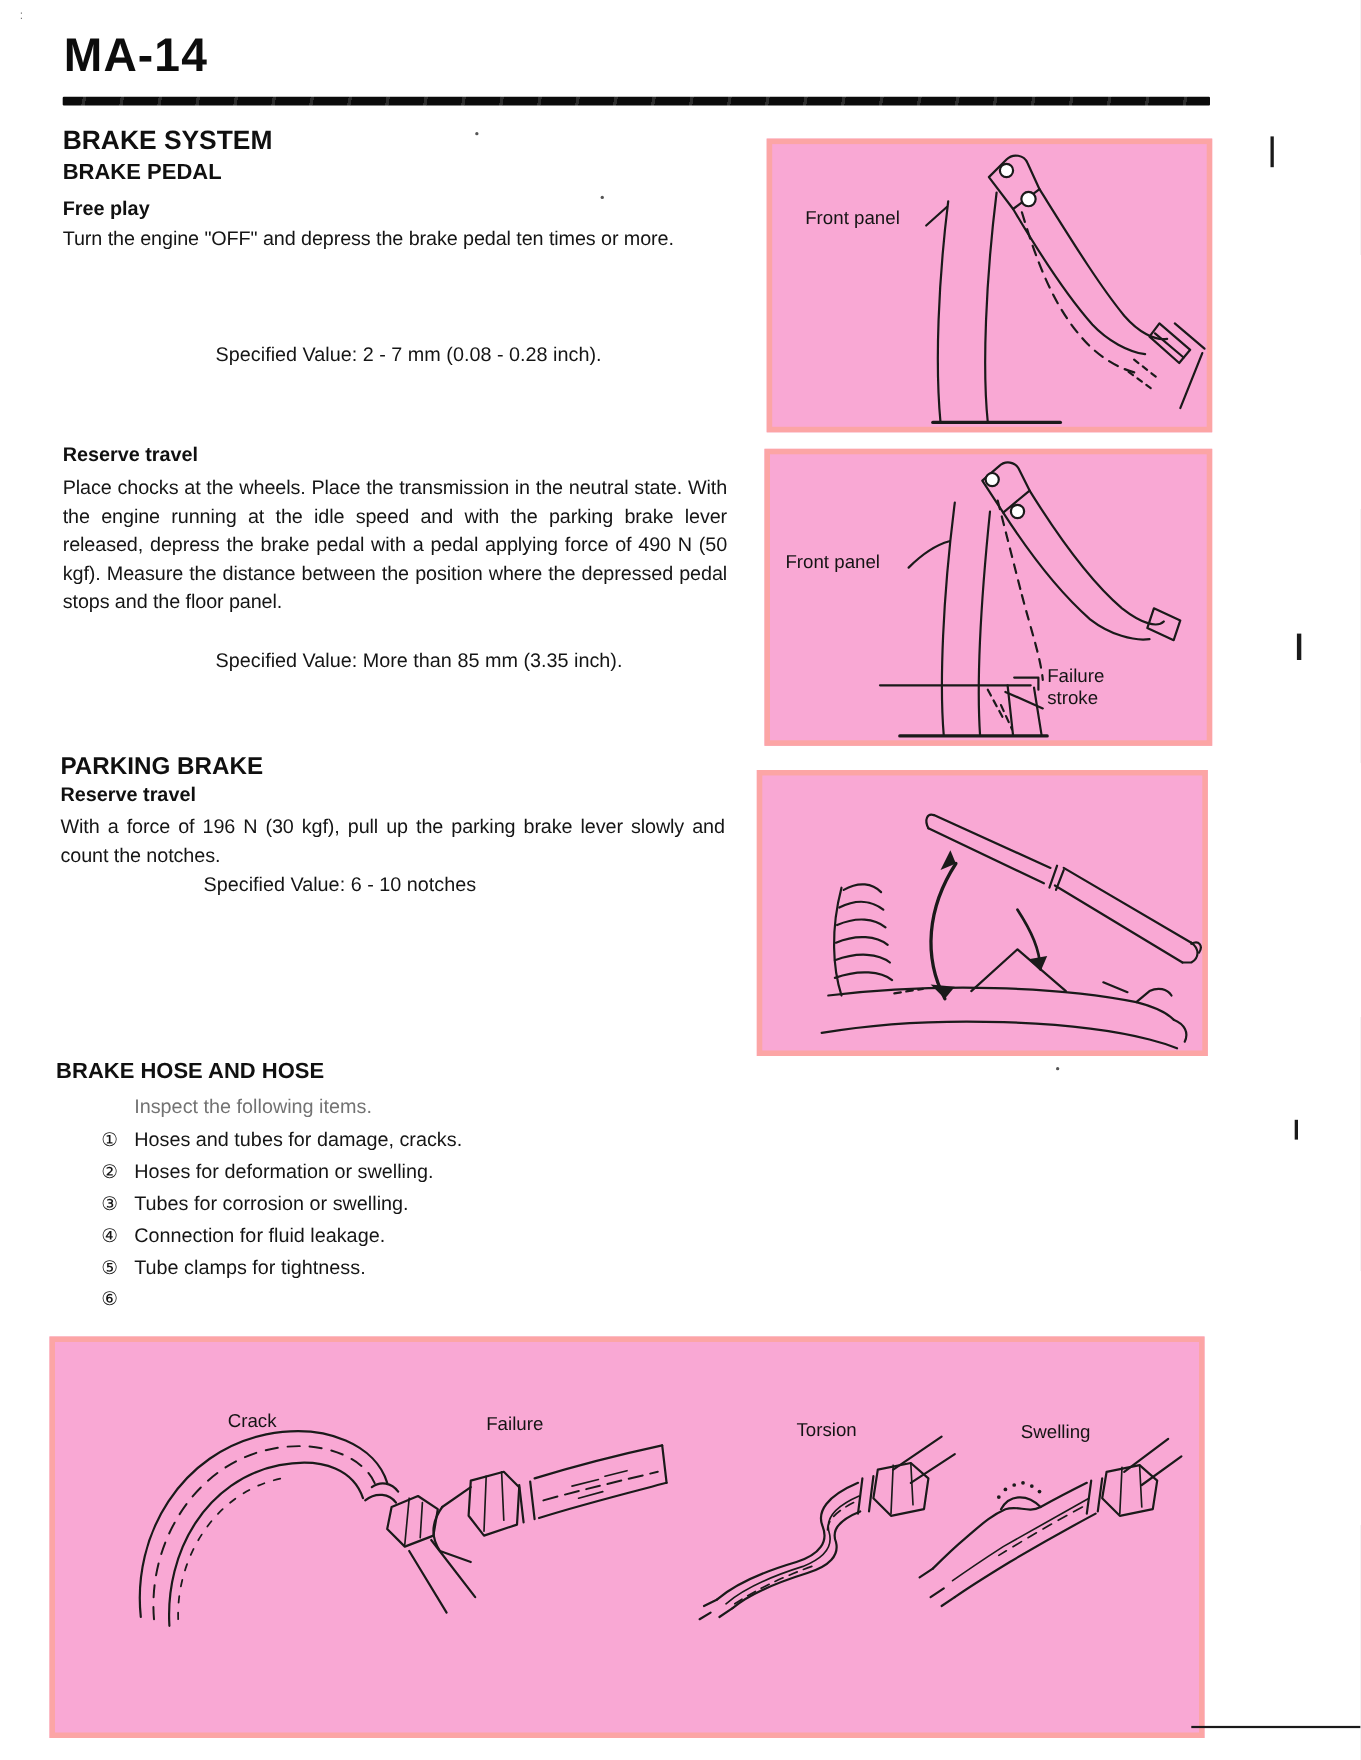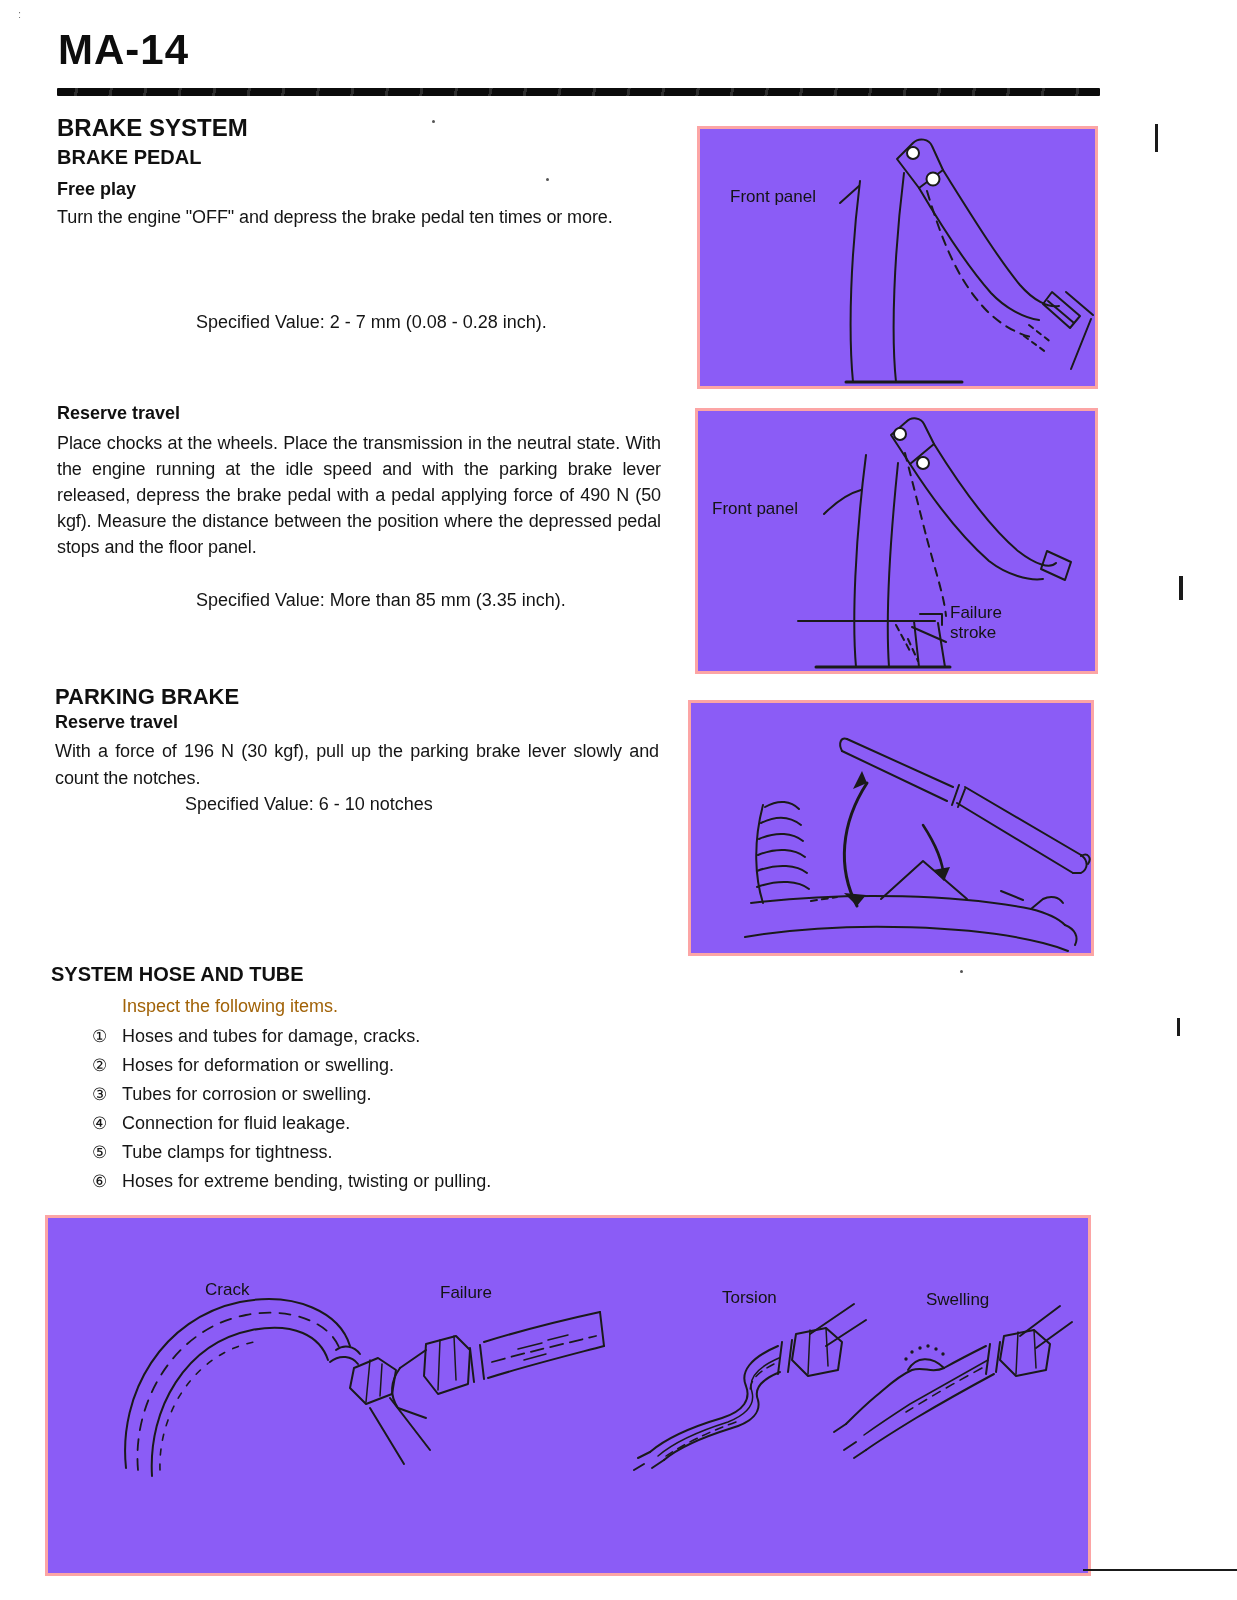--- a/index.html
+++ b/index.html
@@ -19,27 +19,27 @@
     border-radius:1px;
   }
   .h1{font-size:24px;font-weight:800;color:#101010;}
   .h2{font-size:20px;font-weight:800;color:#101010;}
   .h3{font-size:18px;font-weight:700;color:#101010;}
   .body-text{
     font-size:18px;line-height:27px;width:604px;text-align:justify;color:#151515;
     letter-spacing:-0.1px;
   }
   .spec{font-size:18px;color:#151515;white-space:nowrap;}
-  .figure-box{border:3px solid #fca5a5;background:#8b5cf6;}
+  .figure-box{border:5px solid #fca5a5;background:#f9a8d4;}
   .fig-label{position:absolute;font-size:17px;color:#141414;}
   .hose-label{position:absolute;font-size:17px;color:#141414;}
   .hose-list{font-size:18px;line-height:28px;color:#151515;}
   .hose-item{display:flex;align-items:baseline;}
   .hose-item .marker{width:30px;font-size:17px;flex:none;}
-  .intro-line{font-size:18px;color:#a16207;}
+  .intro-line{font-size:18px;color:#737373;}
   .footer{left:4px;top:1571px;font-family:"Liberation Serif", serif;font-size:17px;color:#3a3a3a;}
   .footer a{color:#1414cc;text-decoration:underline;font-weight:600;}
   .artifact{color:#777;font-size:11px;}
   .tickmark{background:#1a1a1a;}
   svg{display:block;}
   .dot{position:absolute;width:3px;height:3px;background:#555;border-radius:50%;}
 </style>
 </head>
 <body>
 
@@ -64,21 +64,21 @@
 
   <div class="abs h3" style="left:57px;top:403px;">Reserve travel</div>
   <div class="abs body-text" style="left:57px;top:430px;line-height:26px;">Place chocks at the wheels. Place the transmission in the neutral state. With the engine running at the idle speed and with the parking brake lever released, depress the brake pedal with a pedal applying force of 490 N (50 kgf). Measure the distance between the position where the depressed pedal stops and the floor panel.</div>
   <div class="abs spec" style="left:196px;top:590px;">Specified Value: More than 85 mm (3.35 inch).</div>
 
   <div class="abs h1" style="left:55px;top:684px;font-size:22px;">PARKING BRAKE</div>
   <div class="abs h3" style="left:55px;top:712px;">Reserve travel</div>
   <div class="abs body-text" style="left:55px;top:738px;">With a force of 196 N (30 kgf), pull up the parking brake lever slowly and count the notches.</div>
   <div class="abs spec" style="left:185px;top:794px;">Specified Value: 6 - 10 notches</div>
 
-  <div class="abs h2" style="left:51px;top:963px;">SYSTEM HOSE AND TUBE</div>
+  <div class="abs h2" style="left:51px;top:963px;">BRAKE HOSE AND HOSE</div>
   <div class="abs intro-line" style="left:122px;top:996px;">Inspect the following items.</div>
   <div class="abs hose-list" style="left:92px;top:1022px;">
     <div class="hose-item">
       <span class="marker">①</span>
       <span>Hoses and tubes for damage, cracks.</span>
     </div>
     <div class="hose-item">
       <span class="marker">②</span>
       <span>Hoses for deformation or swelling.</span>
     </div>
@@ -89,21 +89,20 @@
     <div class="hose-item">
       <span class="marker">④</span>
       <span>Connection for fluid leakage.</span>
     </div>
     <div class="hose-item">
       <span class="marker">⑤</span>
       <span>Tube clamps for tightness.</span>
     </div>
     <div class="hose-item">
       <span class="marker">⑥</span>
-      <span>Hoses for extreme bending, twisting or pulling.</span>
     </div>
   </div>
 
   <div class="abs figure-box" style="left:697px;top:126px;width:395px;height:257px;">
     <span class="fig-label" style="left:30px;top:58px;">Front panel</span>
     <svg width="395" height="257" viewBox="0 0 395 257">
       <g stroke="#1a1a1a" stroke-width="2" fill="none" stroke-linecap="round" stroke-linejoin="round">
         <path d="M140,74 L159,57"></path>
         <path d="M160,52 C151,125 148,200 153,253"></path>
         <path d="M204,44 C194,125 191,205 196,253"></path>

